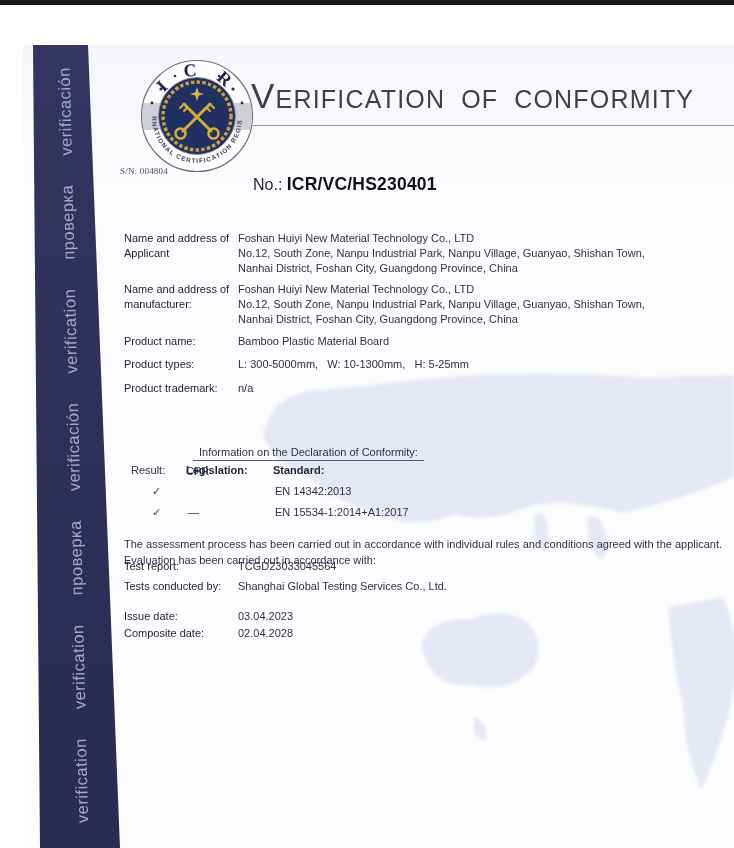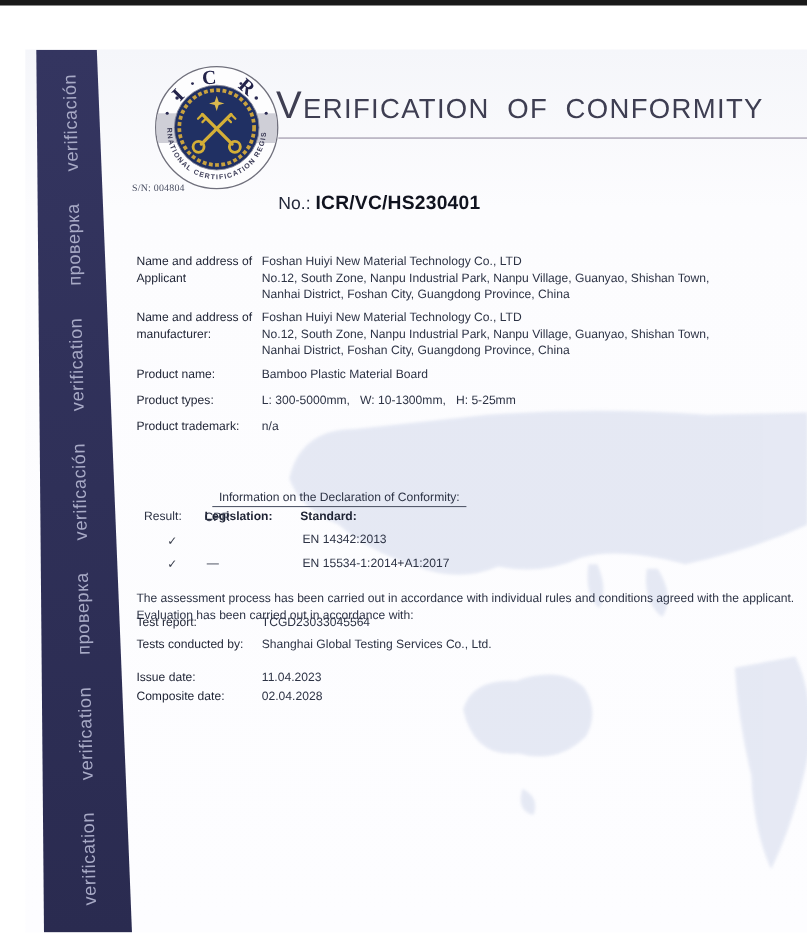--- a/index.html
+++ b/index.html
@@ -165,20 +165,20 @@
     <p class="para">The assessment process has been carried out in accordance with individual rules and conditions agreed with the applicant. Evaluation has been carried out in accordance with:</p>
 
     <div class="row" style="top:514px">
       <span class="lbl">Test report:</span><span class="val">TCGD23033045564</span>
     </div>
     <div class="row" style="top:534px">
       <span class="lbl">Tests conducted by:</span><span class="val">Shanghai Global Testing Services Co., Ltd.</span>
     </div>
 
     <div class="row" style="top:564px">
-      <span class="lbl">Issue date:</span><span class="val">11.04.2023</span>
+      <span class="lbl">Issue date:</span><span class="val">03.04.2023</span>
     </div>
     <div class="row" style="top:581px">
       <span class="lbl">Composite date:</span><span class="val">02.04.2028</span>
     </div>
 
   </div>
 </div>
 
 </body></html>

